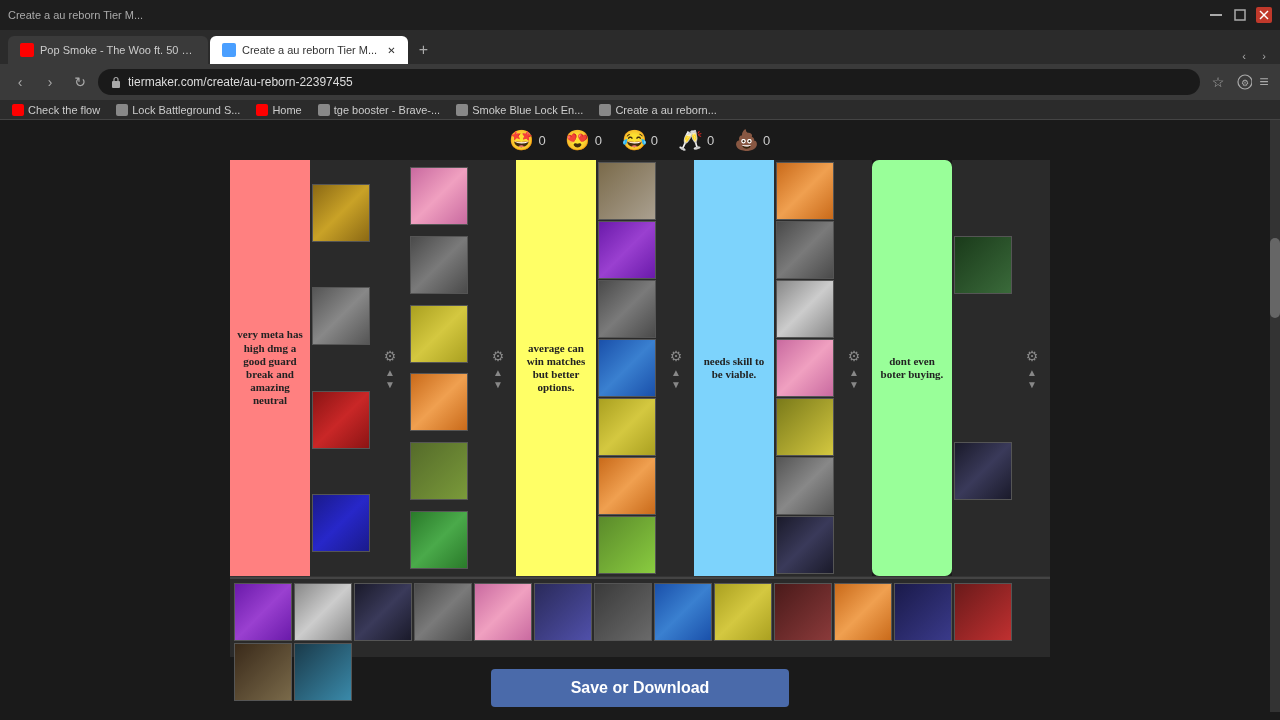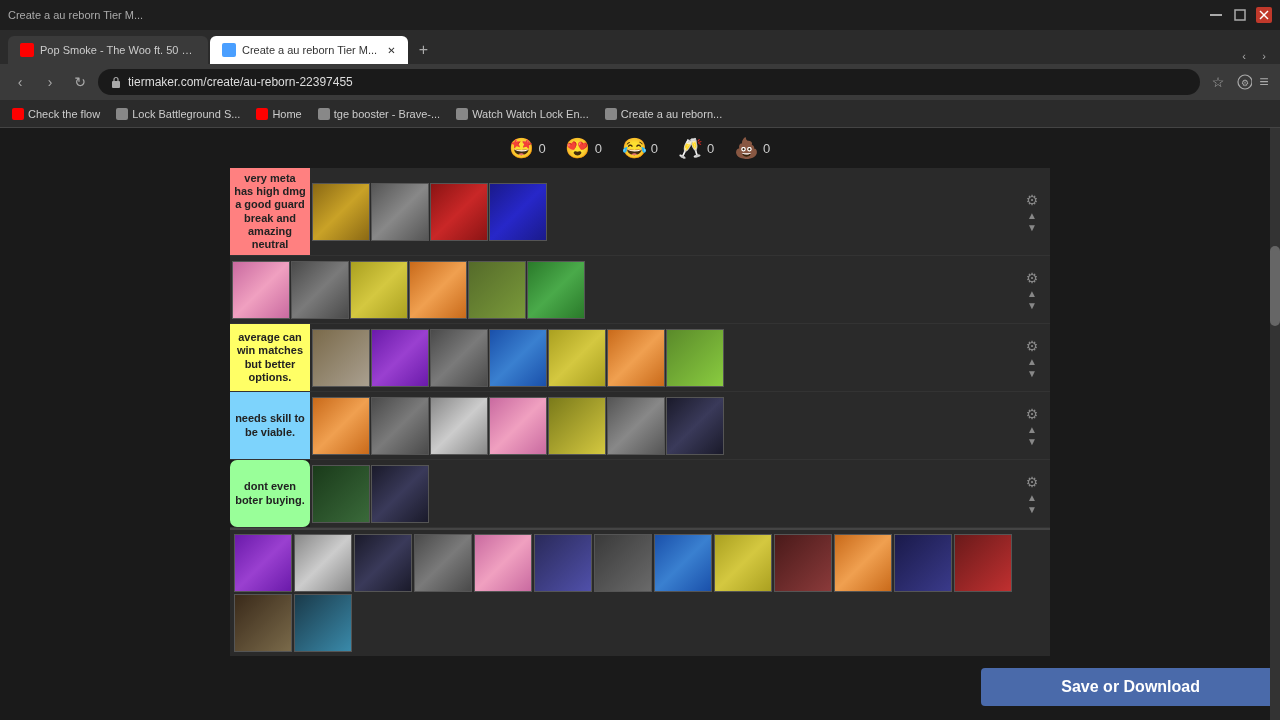--- a/index.html
+++ b/index.html
@@ -133,21 +133,21 @@
       gap: 6px;
     }
 
     .url-text {
       font-size: 12px;
       color: #ddd;
     }
 
     .bookmarks-bar {
       background: #2b2b2b;
-      height: 28px;
+      height: 20px;
       display: flex;
       align-items: center;
       padding: 6px 8px;
       gap: 8px;
       border-bottom: 1px solid #444;
       overflow: hidden;
     }
 
     .bookmark-item {
       display: flex;
@@ -196,21 +196,22 @@
       font-size: 20px;
     }
 
     
     .tierlist-wrapper {
       width: 820px;
       background: #1a1a1a;
       flex: 1;
       overflow: hidden;
       display: flex;
-      flex-direction: column;
+      flex-direction: row;
+      font-family: Liberation Serif, serif;
     }
 
     .tier-row {
       display: flex;
       align-items: stretch;
       border-bottom: 1px solid #333;
       min-height: 68px;
     }
 
     .tier-label {
@@ -306,21 +307,21 @@
       align-items: center;
       padding: 4px;
       gap: 2px;
       border-top: 2px solid #444;
       width: 820px;
     }
 
     
     .save-btn-container {
       display: flex;
-      justify-content: flex-end;
+      justify-content: center;
       padding: 12px 0;
       width: 100%;
       background: #1a1a1a;
     }
 
     .save-btn {
       background: #4a6aaa;
       color: white;
       border: none;
       border-radius: 4px;
@@ -432,21 +433,21 @@
     <div class="bookmark-item">
       <div style="width:12px;height:12px;background:#ff0000;border-radius:2px;"></div>
       <span>Home</span>
     </div>
     <div class="bookmark-item">
       <div style="width:12px;height:12px;background:#888;border-radius:2px;"></div>
       <span>tge booster - Brave-...</span>
     </div>
     <div class="bookmark-item">
       <div style="width:12px;height:12px;background:#888;border-radius:2px;"></div>
-      <span>Watch Watch Lock En...</span>
+      <span>Smoke Blue Lock En...</span>
     </div>
     <div class="bookmark-item">
       <div style="width:12px;height:12px;background:#888;border-radius:2px;"></div>
       <span>Create a au reborn...</span>
     </div>
   </div>
 </div>
 
 <div class="page-content" style="position:relative;">
 

